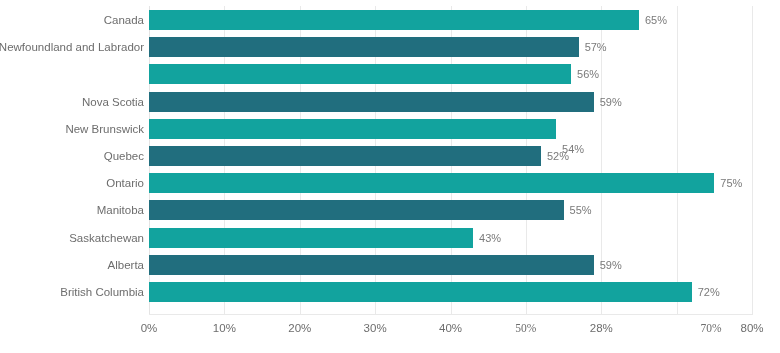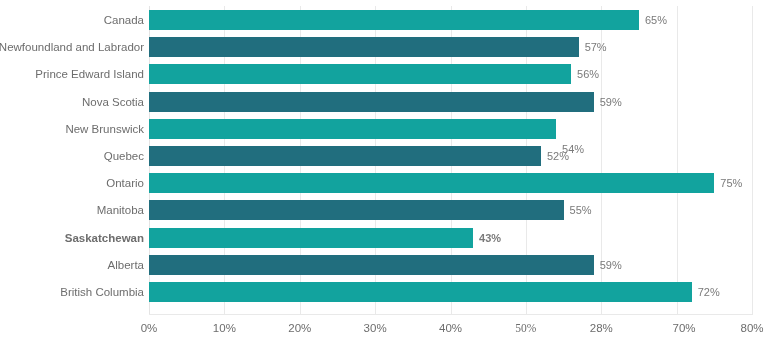--- a/index.html
+++ b/index.html
@@ -128,21 +128,20 @@
         <div class="cat-label">Canada</div>
         <div class="bar c-light" style="width: 489.938px; background: rgb(18, 163, 158);"></div>
         <div class="val-label" style="left: 644.938px;">65%</div>
       </div>
       <div class="bar-row" style="top: 37.2px;">
         <div class="cat-label">Newfoundland and Labrador</div>
         <div class="bar c-dark" style="width: 429.637px; background: rgb(33, 110, 126);"></div>
         <div class="val-label" style="left: 584.638px;">57%</div>
       </div>
       <div class="bar-row" style="top: 64.4px;">
-        <div class="cat-label">Prince Edward Island</div>
         <div class="bar c-light" style="width: 422.1px; background: rgb(18, 163, 158);"></div>
         <div class="val-label" style="left: 577.1px;">56%</div>
       </div>
       <div class="bar-row" style="top: 91.6px;">
         <div class="cat-label">Nova Scotia</div>
         <div class="bar c-dark" style="width: 444.712px; background: rgb(33, 110, 126);"></div>
         <div class="val-label" style="left: 599.712px;">59%</div>
       </div>
       <div class="bar-row" style="top: 118.8px;">
         <div class="cat-label">New Brunswick</div>
@@ -157,21 +156,21 @@
       <div class="bar-row" style="top: 173.2px;">
         <div class="cat-label">Ontario</div>
         <div class="bar c-light" style="width: 565.312px; background: rgb(18, 163, 158);"></div>
         <div class="val-label" style="left: 720.312px;">75%</div>
       </div>
       <div class="bar-row" style="top: 200.4px;">
         <div class="cat-label">Manitoba</div>
         <div class="bar c-dark" style="width: 414.562px; background: rgb(33, 110, 126);"></div>
         <div class="val-label" style="left: 569.562px;">55%</div>
       </div>
-      <div class="bar-row" style="top: 227.6px; font-weight: bold;">
+      <div class="bar-row" style="top: 227.6px;">
         <div class="cat-label">Saskatchewan</div>
         <div class="bar c-light" style="width: 324.113px; background: rgb(18, 163, 158);"></div>
         <div class="val-label" style="left: 479.113px;">43%</div>
       </div>
       <div class="bar-row" style="top: 254.8px;">
         <div class="cat-label">Alberta</div>
         <div class="bar c-dark" style="width: 444.712px; background: rgb(33, 110, 126);"></div>
         <div class="val-label" style="left: 599.712px;">59%</div>
       </div>
       <div class="bar-row" style="top: 282px;">
@@ -182,17 +181,17 @@
     </div>
 
   <div class="xaxis" id="xaxis">
       <div class="xtick" style="left: 149px;">0%</div>
       <div class="xtick" style="left: 224.375px;">10%</div>
       <div class="xtick" style="left: 299.75px;">20%</div>
       <div class="xtick" style="left: 375.125px;">30%</div>
       <div class="xtick" style="left: 450.5px;">40%</div>
       <div class="xtick" style="left: 525.875px; font-family: Liberation Serif, serif;">50%</div>
       <div class="xtick" style="left: 601.25px;">28%</div>
-      <div class="xtick" style="left: 684px;">70%</div>
+      <div class="xtick" style="left: 711px; font-family: Liberation Serif, serif;">70%</div>
       <div class="xtick" style="left: 752px;">80%</div>
     </div>
 
 </div>
 
 </body></html>

